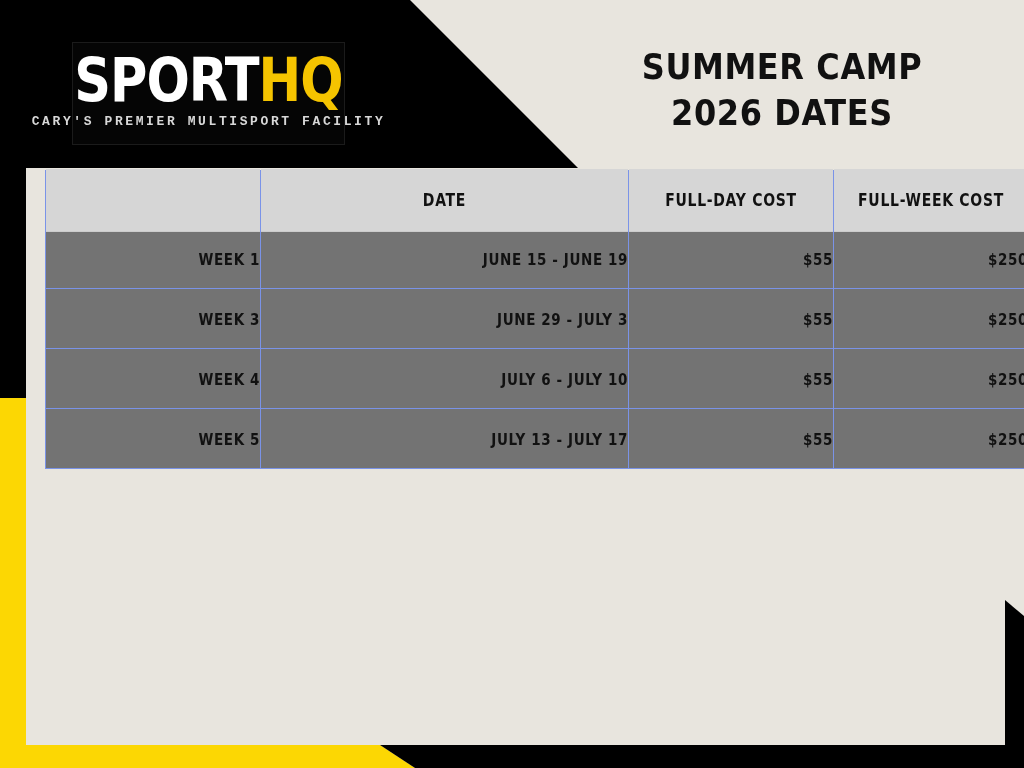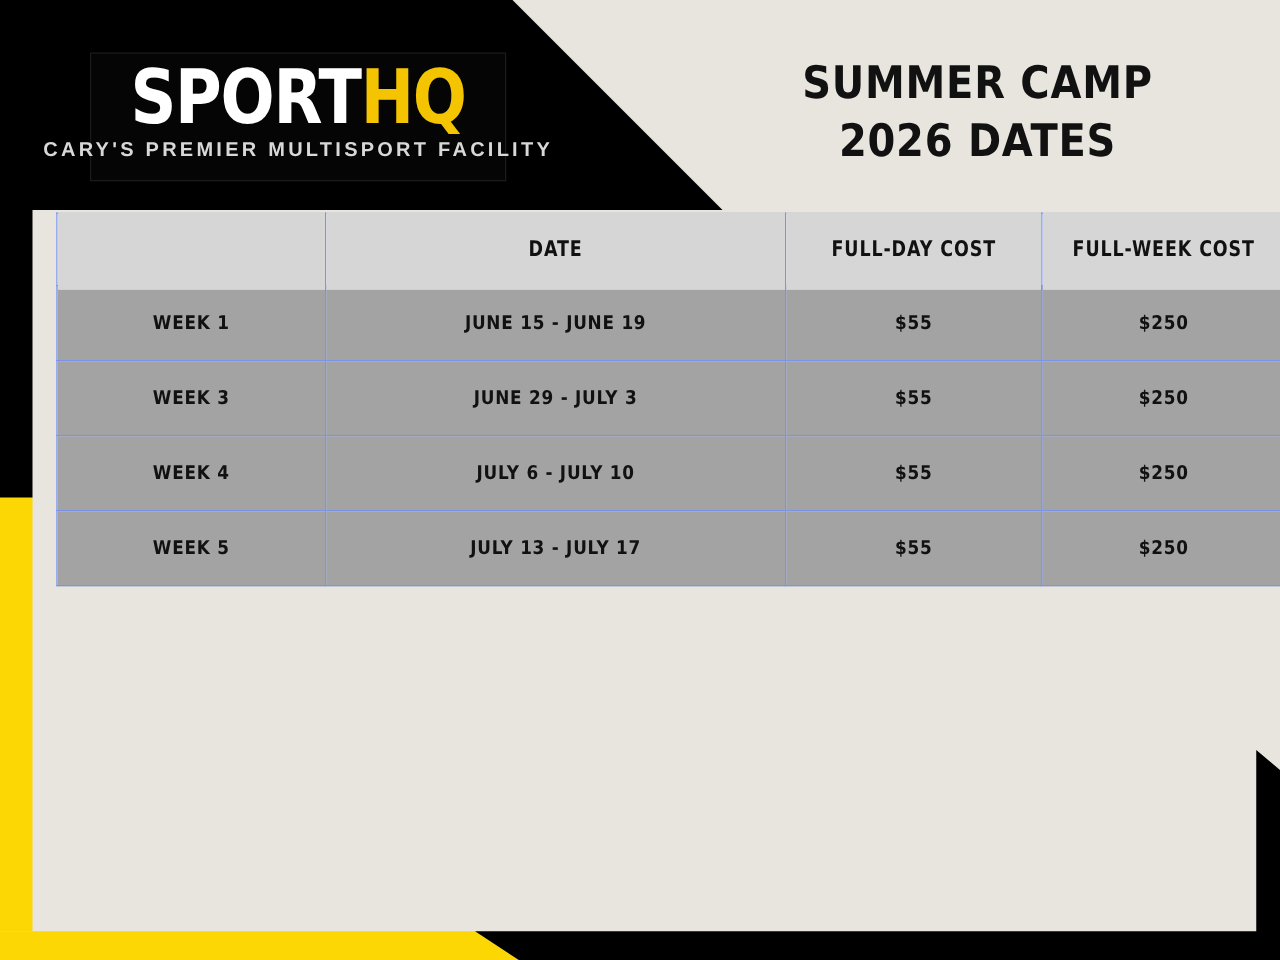--- a/index.html
+++ b/index.html
@@ -32,21 +32,21 @@
     left: 0;
     width: 1024px;
     height: 170px;
     z-index: 2;
   }
 
   .logo-box {
     position: absolute;
     left: 72px;
     top: 42px;
-    width: 333px;
+    width: 273px;
     height: 103px;
     background: #050505;
     box-sizing: border-box;
     display: flex;
     flex-direction: column;
     align-items: center;
     justify-content: center;
     border: 1px solid #1b1b1b;
   }
   .logo-word {
@@ -55,23 +55,23 @@
     font-size: 51px;
     line-height: 0.92;
     letter-spacing: -1px;
     white-space: nowrap;
     transform: scaleY(1.18);
     margin-bottom: 6px;
   }
   .logo-sport { color: #FFFFFF; }
   .logo-hq { color: #F5C400; }
   .logo-tagline {
-    font-family: Liberation Sans, sans-serif;
+    font-family: Liberation Mono, monospace;
     color: #d8d8d8;
-    font-size: 16px;
+    font-size: 13px;
     font-weight: bold;
     letter-spacing: 2.6px;
     white-space: nowrap;
     margin-top: 3px;
   }
 
   .title-block {
     position: absolute;
     right: 32px;
     top: 44px;
@@ -114,24 +114,25 @@
     padding: 0;
   }
   table.schedule thead th {
     background: #D6D6D6;
     height: 57px;
     font-size: 14px;
     letter-spacing: 0.7px;
     transform: scaleY(1.1);
   }
   table.schedule tbody td {
-    background: #a3a3a3;
+    background: #737373;
     height: 59px;
     font-size: 13.5px;
     letter-spacing: 0.6px;
+    text-align: right;
   }
   .col-week  { width: 214px; }
   .col-date  { width: 367px; }
   .col-day   { width: 204px; }
   .col-wk    { width: 194px; }
 
   .cell-inner { display: block; transform: scaleY(1.12); }
 </style>
 </head>
 <body>

